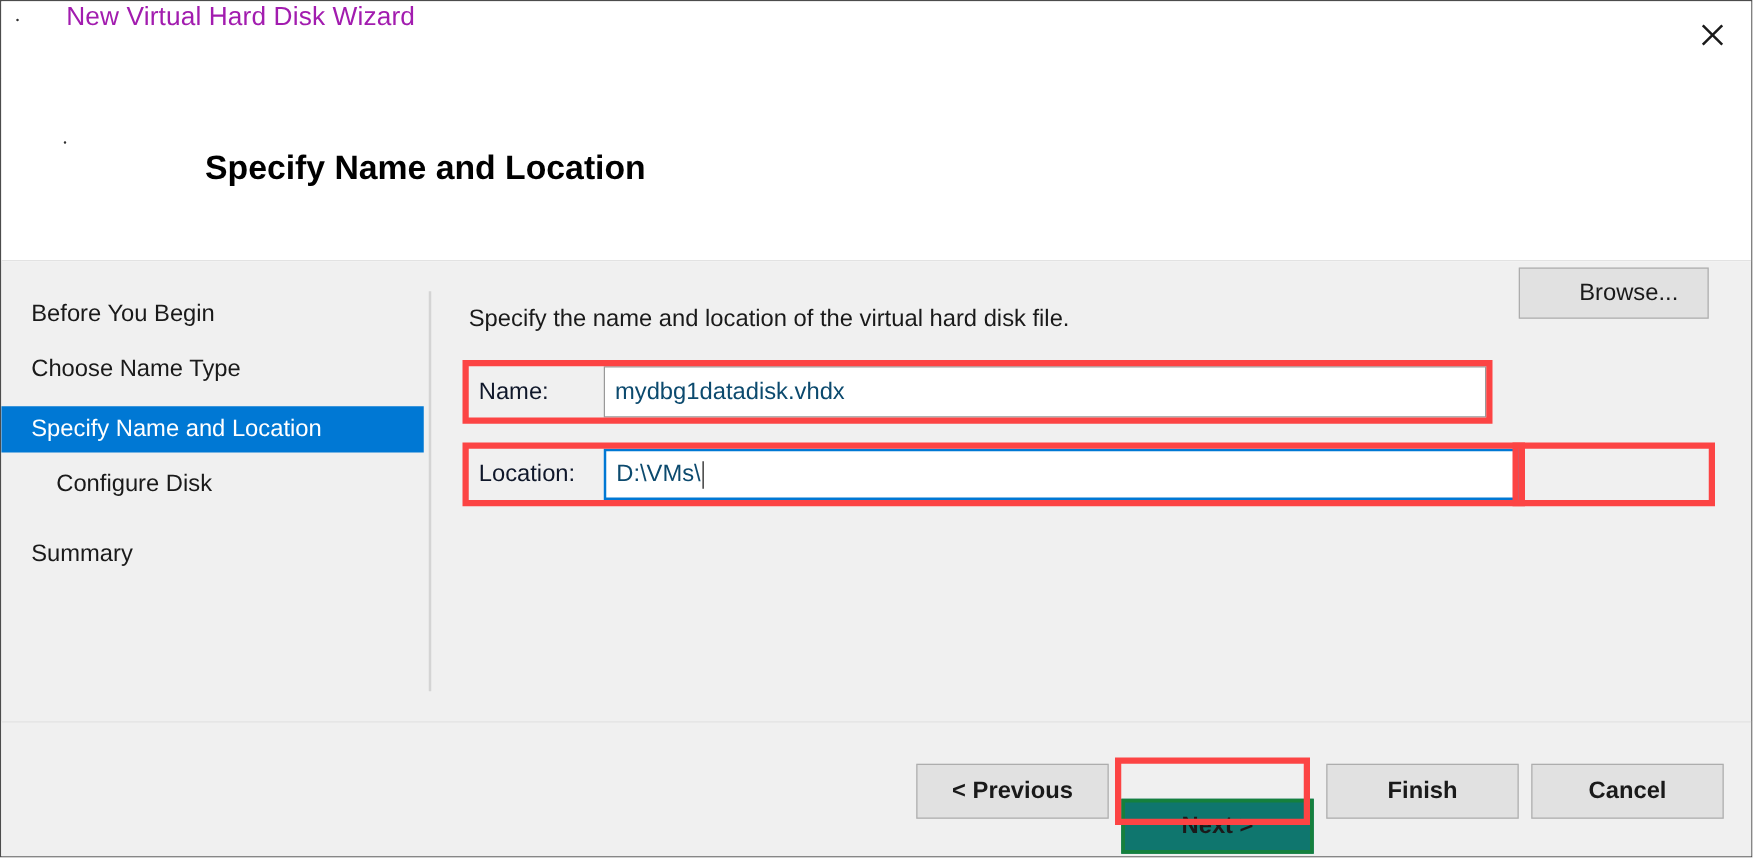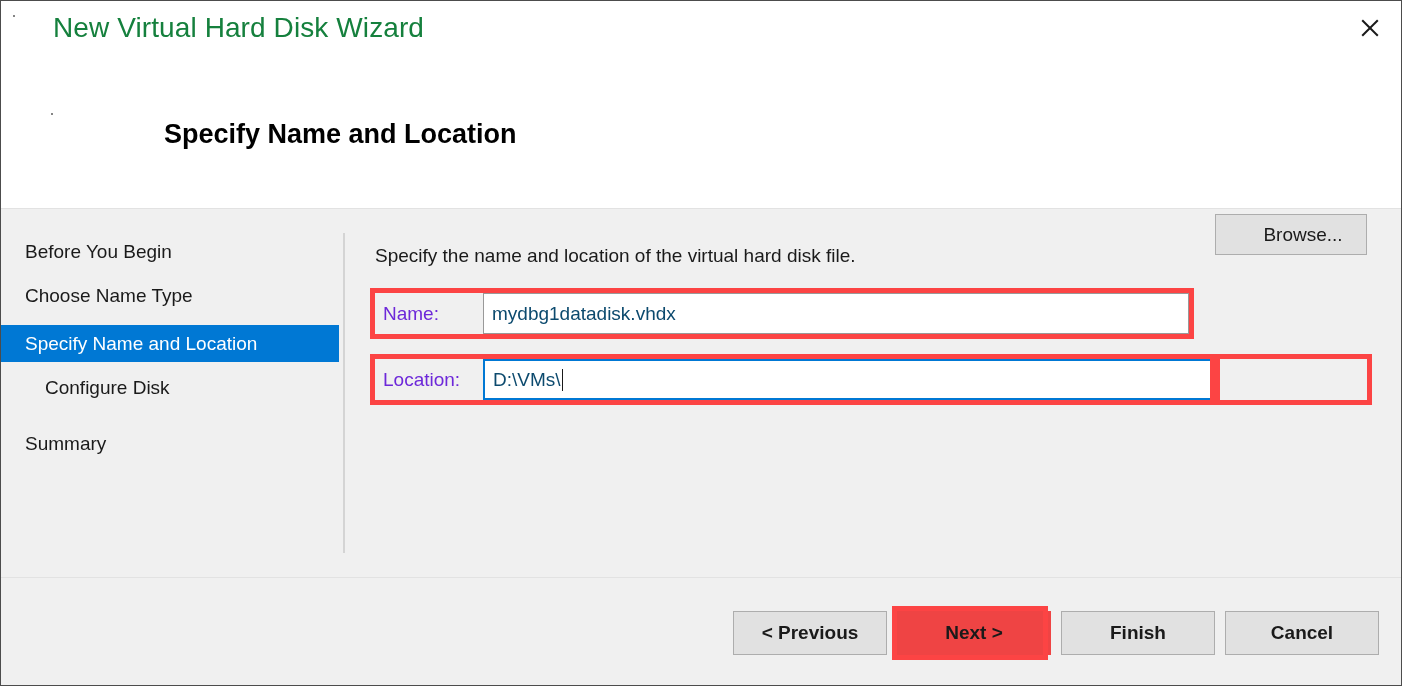--- a/index.html
+++ b/index.html
@@ -33,23 +33,23 @@
   .titlebar-icon {
     position: absolute;
     left: 12px;
     top: 16px;
     width: 32px;
     height: 30px;
   }
   .titlebar-text {
     position: absolute;
     left: 52px;
-    top: 11px;
-    font-size: 28px;
-    color: #15803d;
+    top: 1px;
+    font-size: 21px;
+    color: #a21caf;
     letter-spacing: 0.1px;
     white-space: nowrap;
   }
   .close-button {
     position: absolute;
     right: 8px;
     top: 4px;
     width: 46px;
     height: 46px;
     display: flex;
@@ -181,21 +181,21 @@
     align-items: stretch;
     box-sizing: border-box;
   }
   .field-label {
     display: flex;
     align-items: center;
     justify-content: flex-start;
     box-sizing: border-box;
     background: #f0f0f0;
     font-size: 19px;
-    color: #6d28d9;
+    color: #0f172a;
     padding-left: 8px;
     white-space: nowrap;
   }
   .field-input {
     flex: 1;
     display: flex;
     align-items: center;
     background: #ffffff;
     border: 1px solid #999999;
     box-sizing: border-box;
@@ -224,22 +224,23 @@
     box-sizing: border-box;
     display: flex;
     align-items: center;
     justify-content: center;
     font-size: 19px;
     color: #1a1a1a;
     cursor: default;
     white-space: nowrap;
   }
   .btn.focus-ring {
-    border: 3px solid #ef4444;
-    background: #ef4444;
+    border: 3px solid #15803d;
+    background: #0f766e;
+    margin-top: 28px;
   }
 
   .browse-button {
     position: absolute;
     left: 874px;
     top: 5px;
     width: 152px;
     height: 41px;
     padding-left: 24px;
   }

